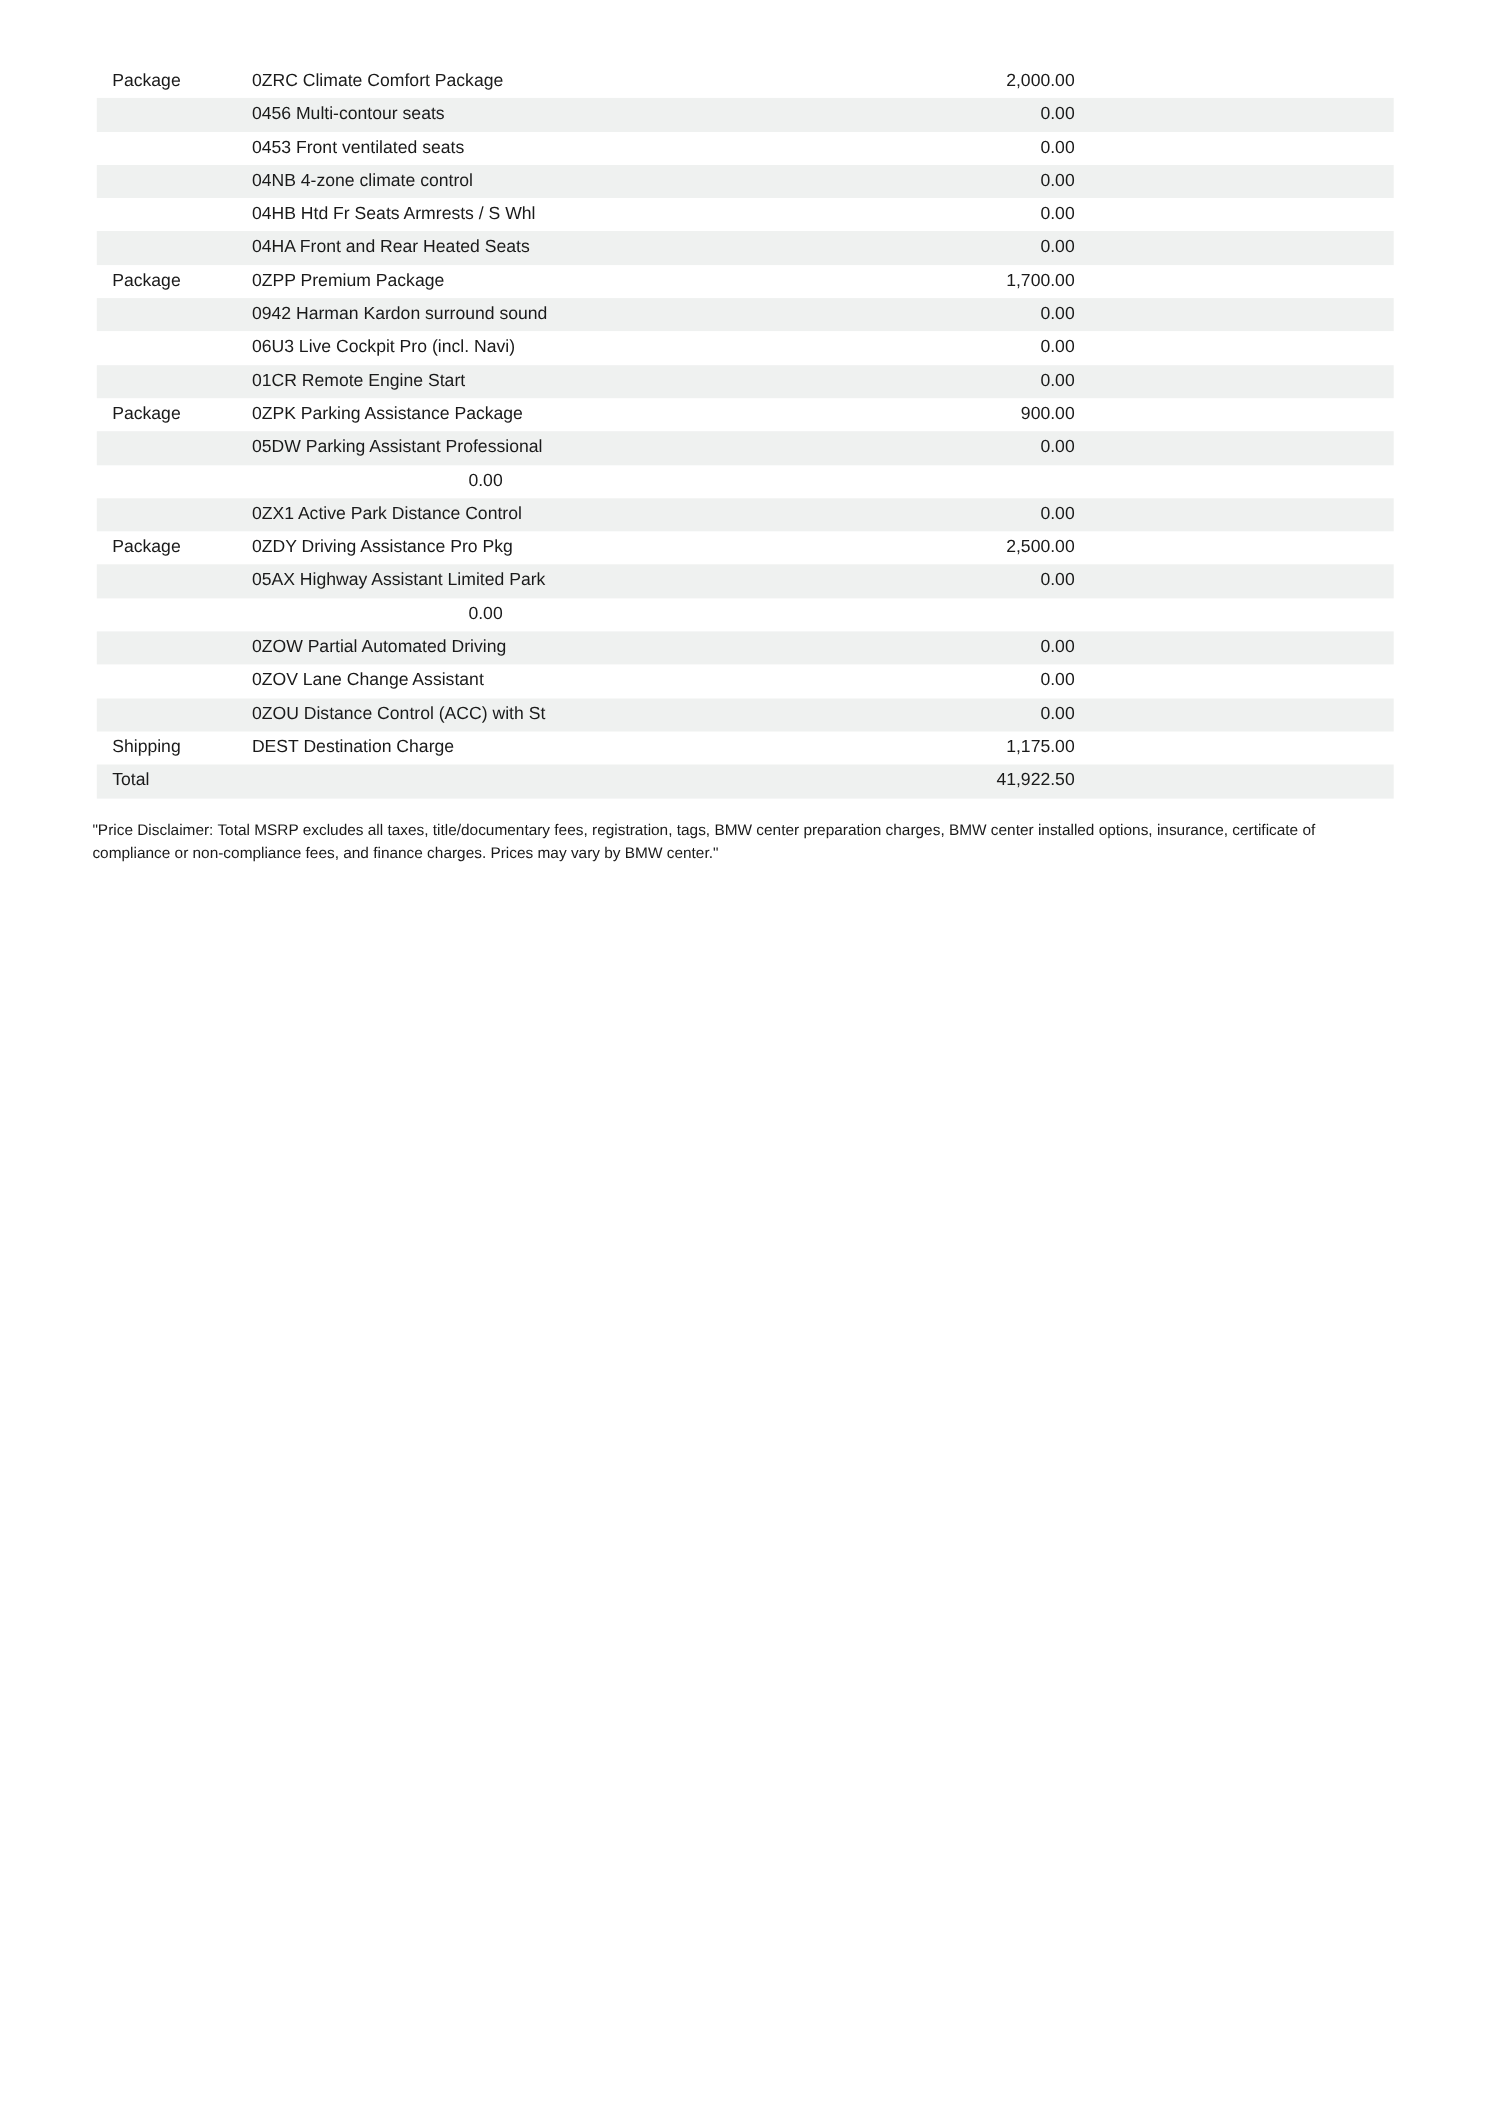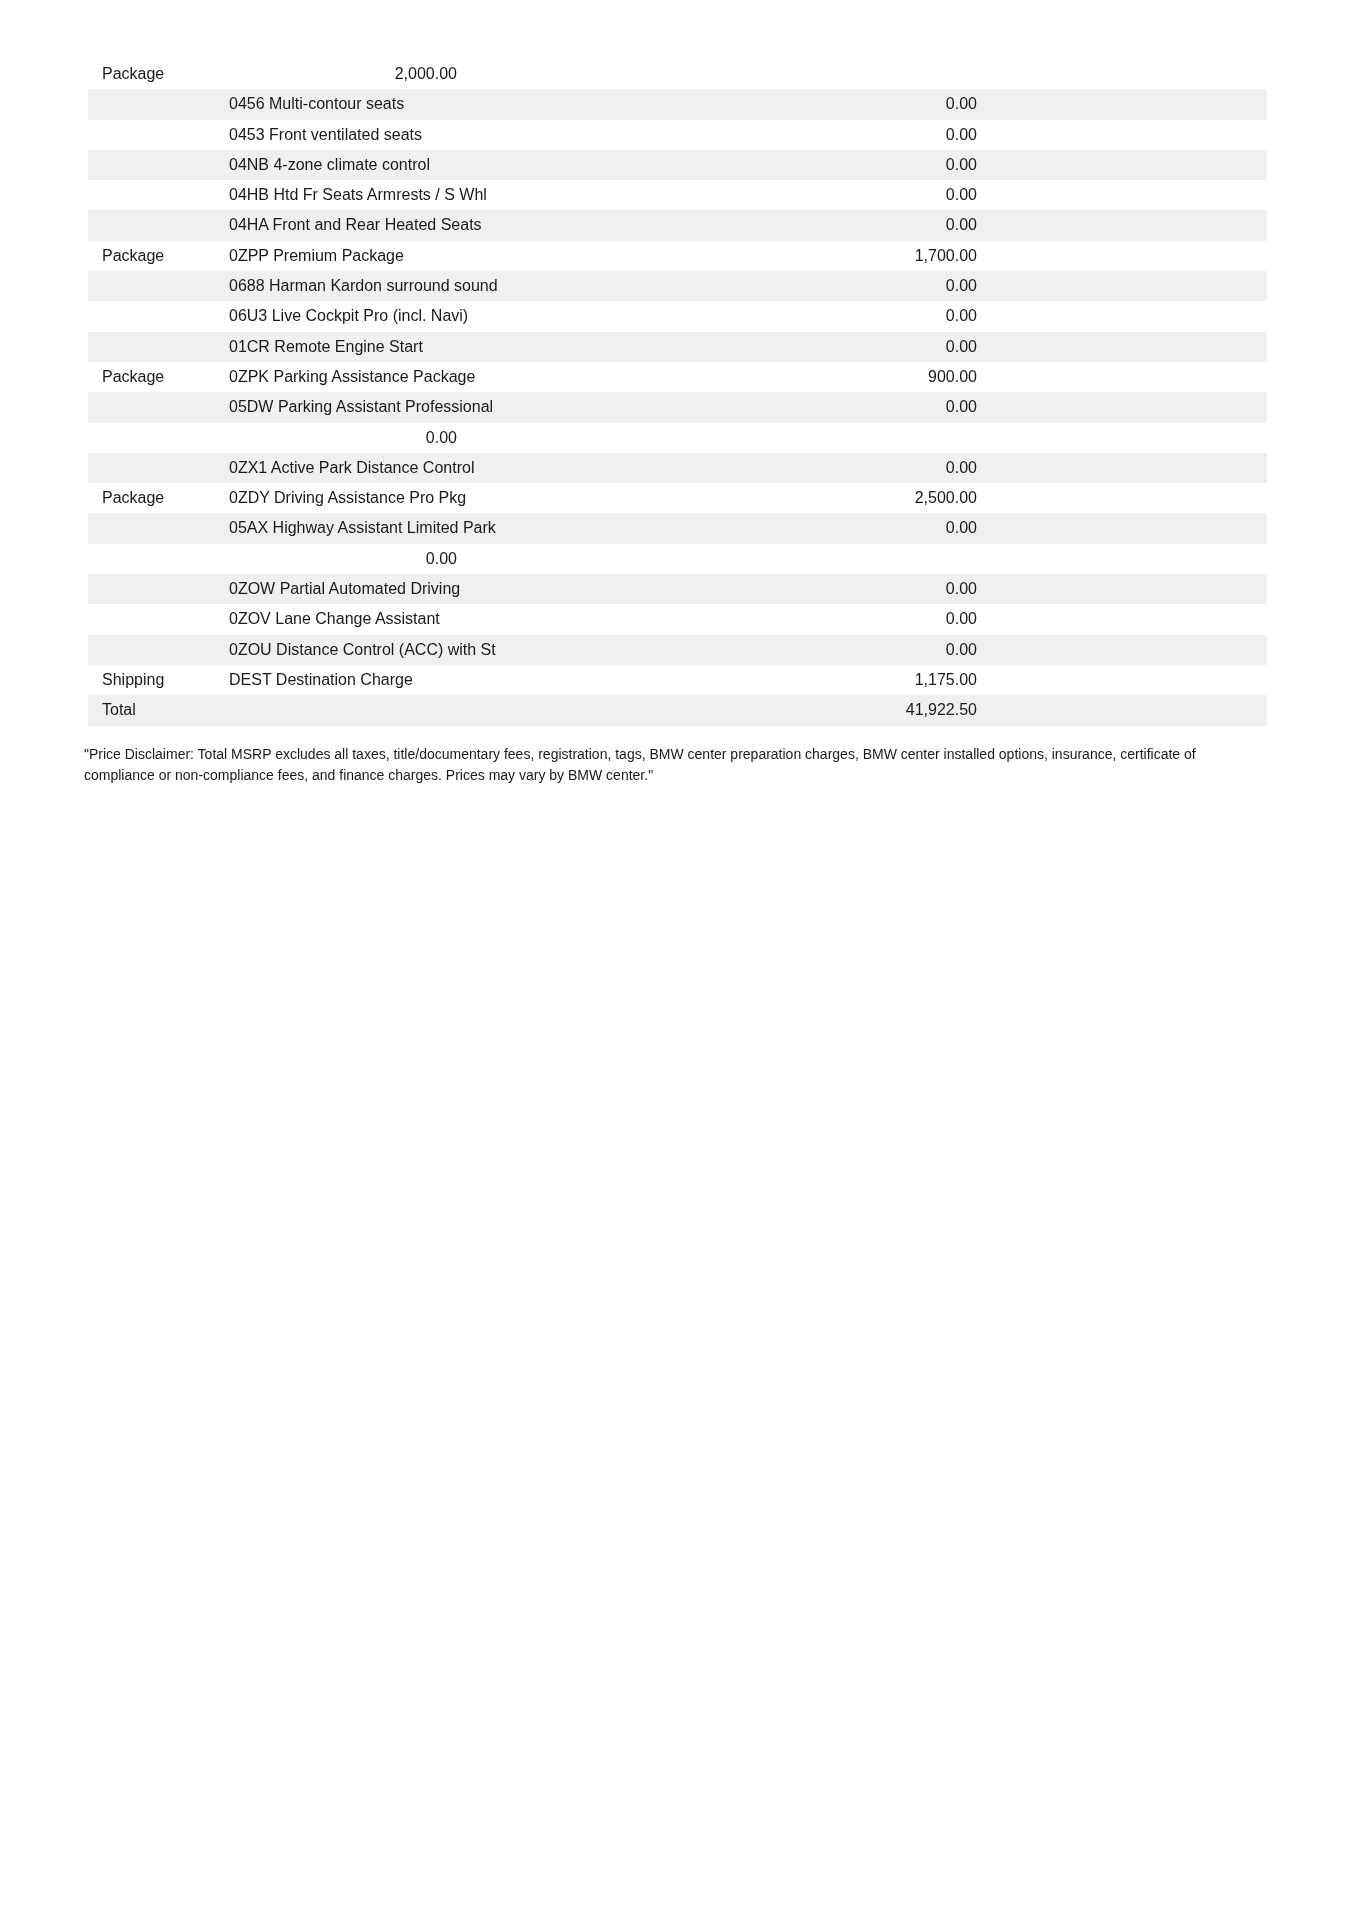--- a/index.html
+++ b/index.html
@@ -59,20 +59,21 @@
 </style>
 </head>
 <body>
 
 <div class="page">
 
   <div class="pricing-table">
 
   <div class="row">
         <span class="cell-category">Package</span>
+        <span class="cell-item">0ZRC Climate Comfort Package</span>
         <span class="cell-price">2,000.00</span>
         <span class="cell-spacer"></span>
       </div>
       <div class="row shaded">
         <span class="cell-category"></span>
         <span class="cell-item">0456 Multi-contour seats</span>
         <span class="cell-price">0.00</span>
         <span class="cell-spacer"></span>
       </div>
       <div class="row">
@@ -100,21 +101,21 @@
         <span class="cell-spacer"></span>
       </div>
       <div class="row">
         <span class="cell-category">Package</span>
         <span class="cell-item">0ZPP Premium Package</span>
         <span class="cell-price">1,700.00</span>
         <span class="cell-spacer"></span>
       </div>
       <div class="row shaded">
         <span class="cell-category"></span>
-        <span class="cell-item">0688 Harman Kardon surround sound</span>
+        <span class="cell-item">0942 Harman Kardon surround sound</span>
         <span class="cell-price">0.00</span>
         <span class="cell-spacer"></span>
       </div>
       <div class="row">
         <span class="cell-category"></span>
         <span class="cell-item">06U3 Live Cockpit Pro (incl. Navi)</span>
         <span class="cell-price">0.00</span>
         <span class="cell-spacer"></span>
       </div>
       <div class="row shaded">

